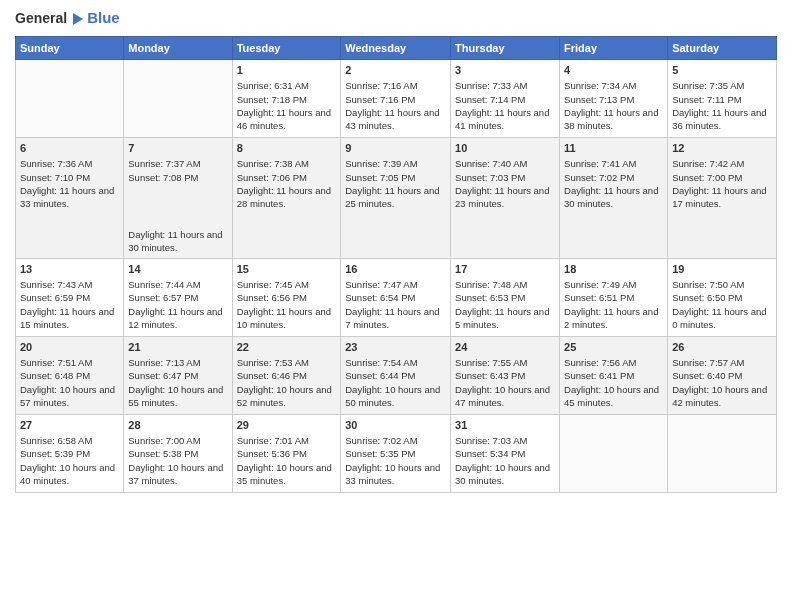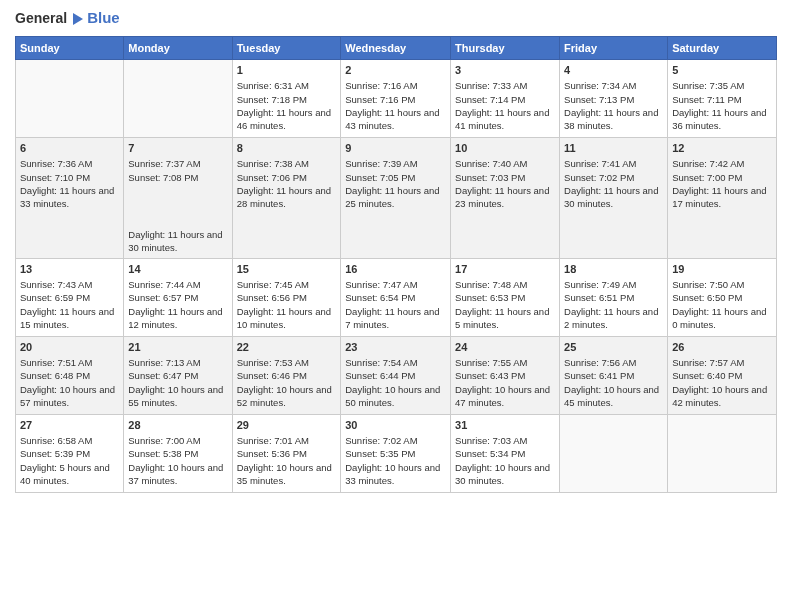--- a/index.html
+++ b/index.html
@@ -278,21 +278,21 @@
             <span style="display: block;">Sunrise: 7:57 AM</span>
             <span style="display: block;">Sunset: 6:40 PM</span>
             <span style="display: block;">Daylight: 10 hours and 42 minutes.</span>
           </td>
         </tr>
         <tr>
           <td>
             <span class="day-num">27</span>
             <span style="display: block;">Sunrise: 6:58 AM</span>
             <span style="display: block;">Sunset: 5:39 PM</span>
-            <span style="display: block;">Daylight: 5 hours and 40 minutes.</span>
+            <span style="display: block;">Daylight: 10 hours and 40 minutes.</span>
           </td>
           <td>
             <span class="day-num">28</span>
             <span style="display: block;">Sunrise: 7:00 AM</span>
             <span style="display: block;">Sunset: 5:38 PM</span>
             <span style="display: block;">Daylight: 10 hours and 37 minutes.</span>
           </td>
           <td>
             <span class="day-num">29</span>
             <span style="display: block;">Sunrise: 7:01 AM</span>

